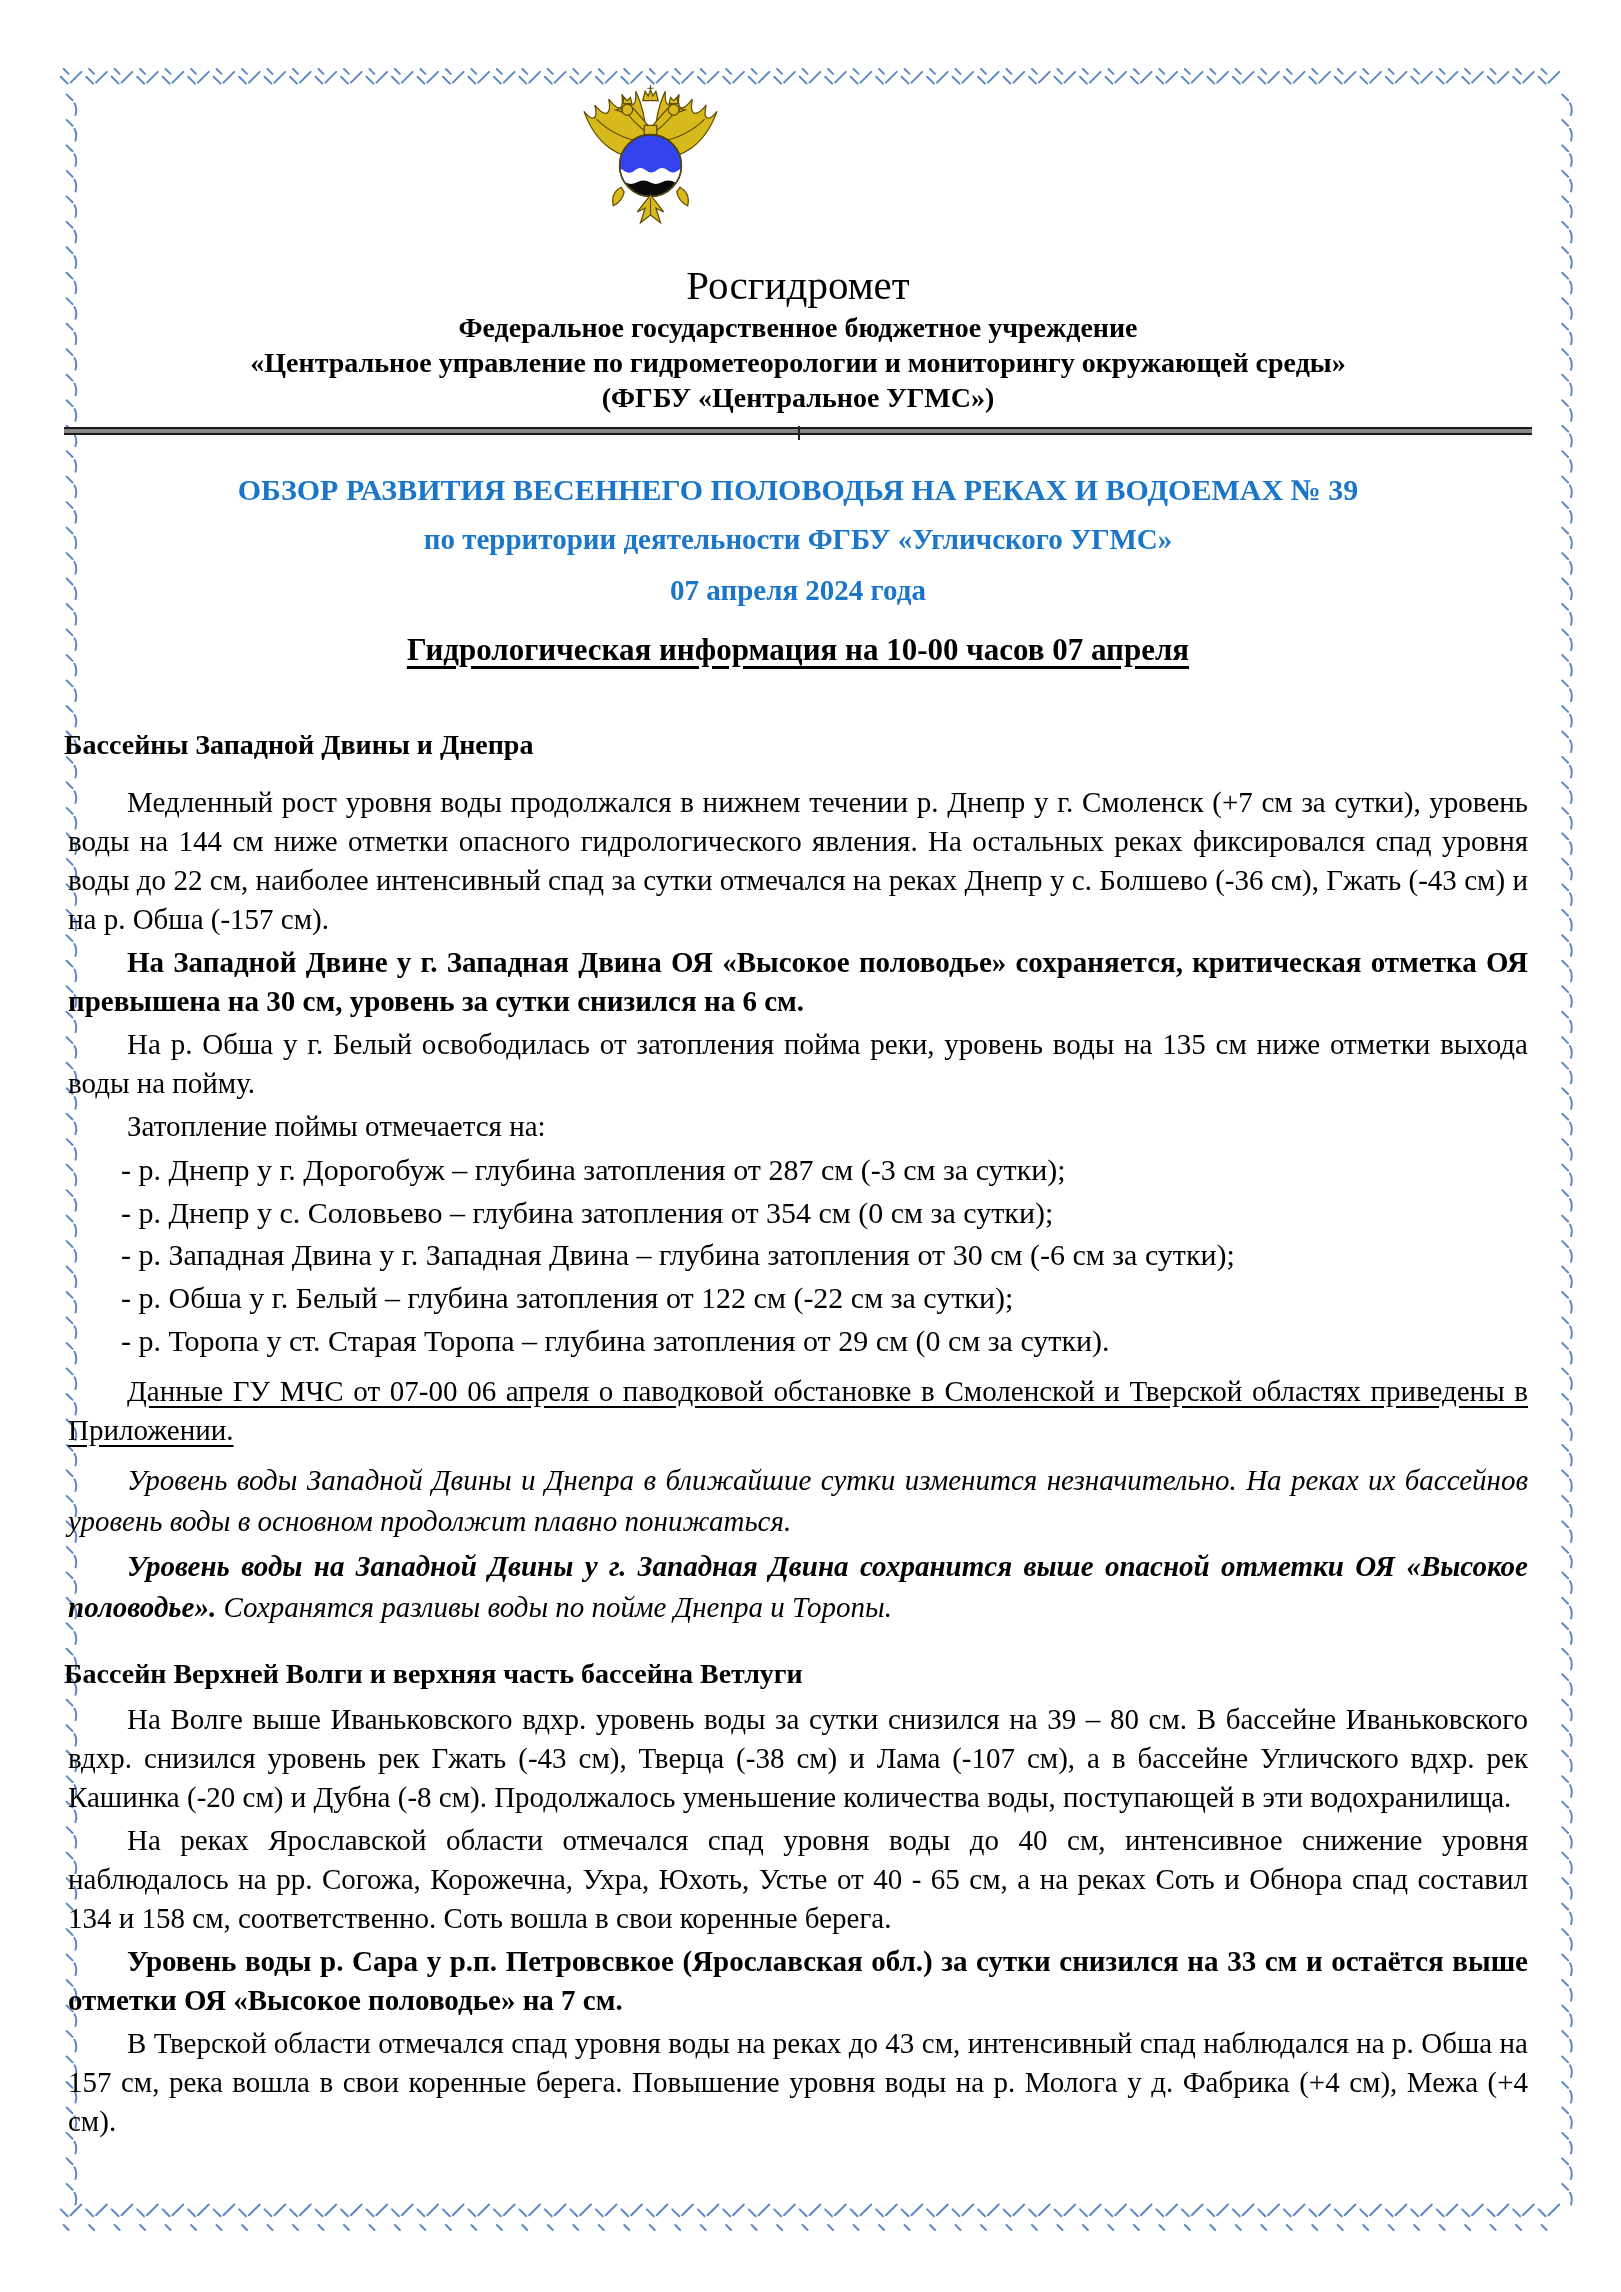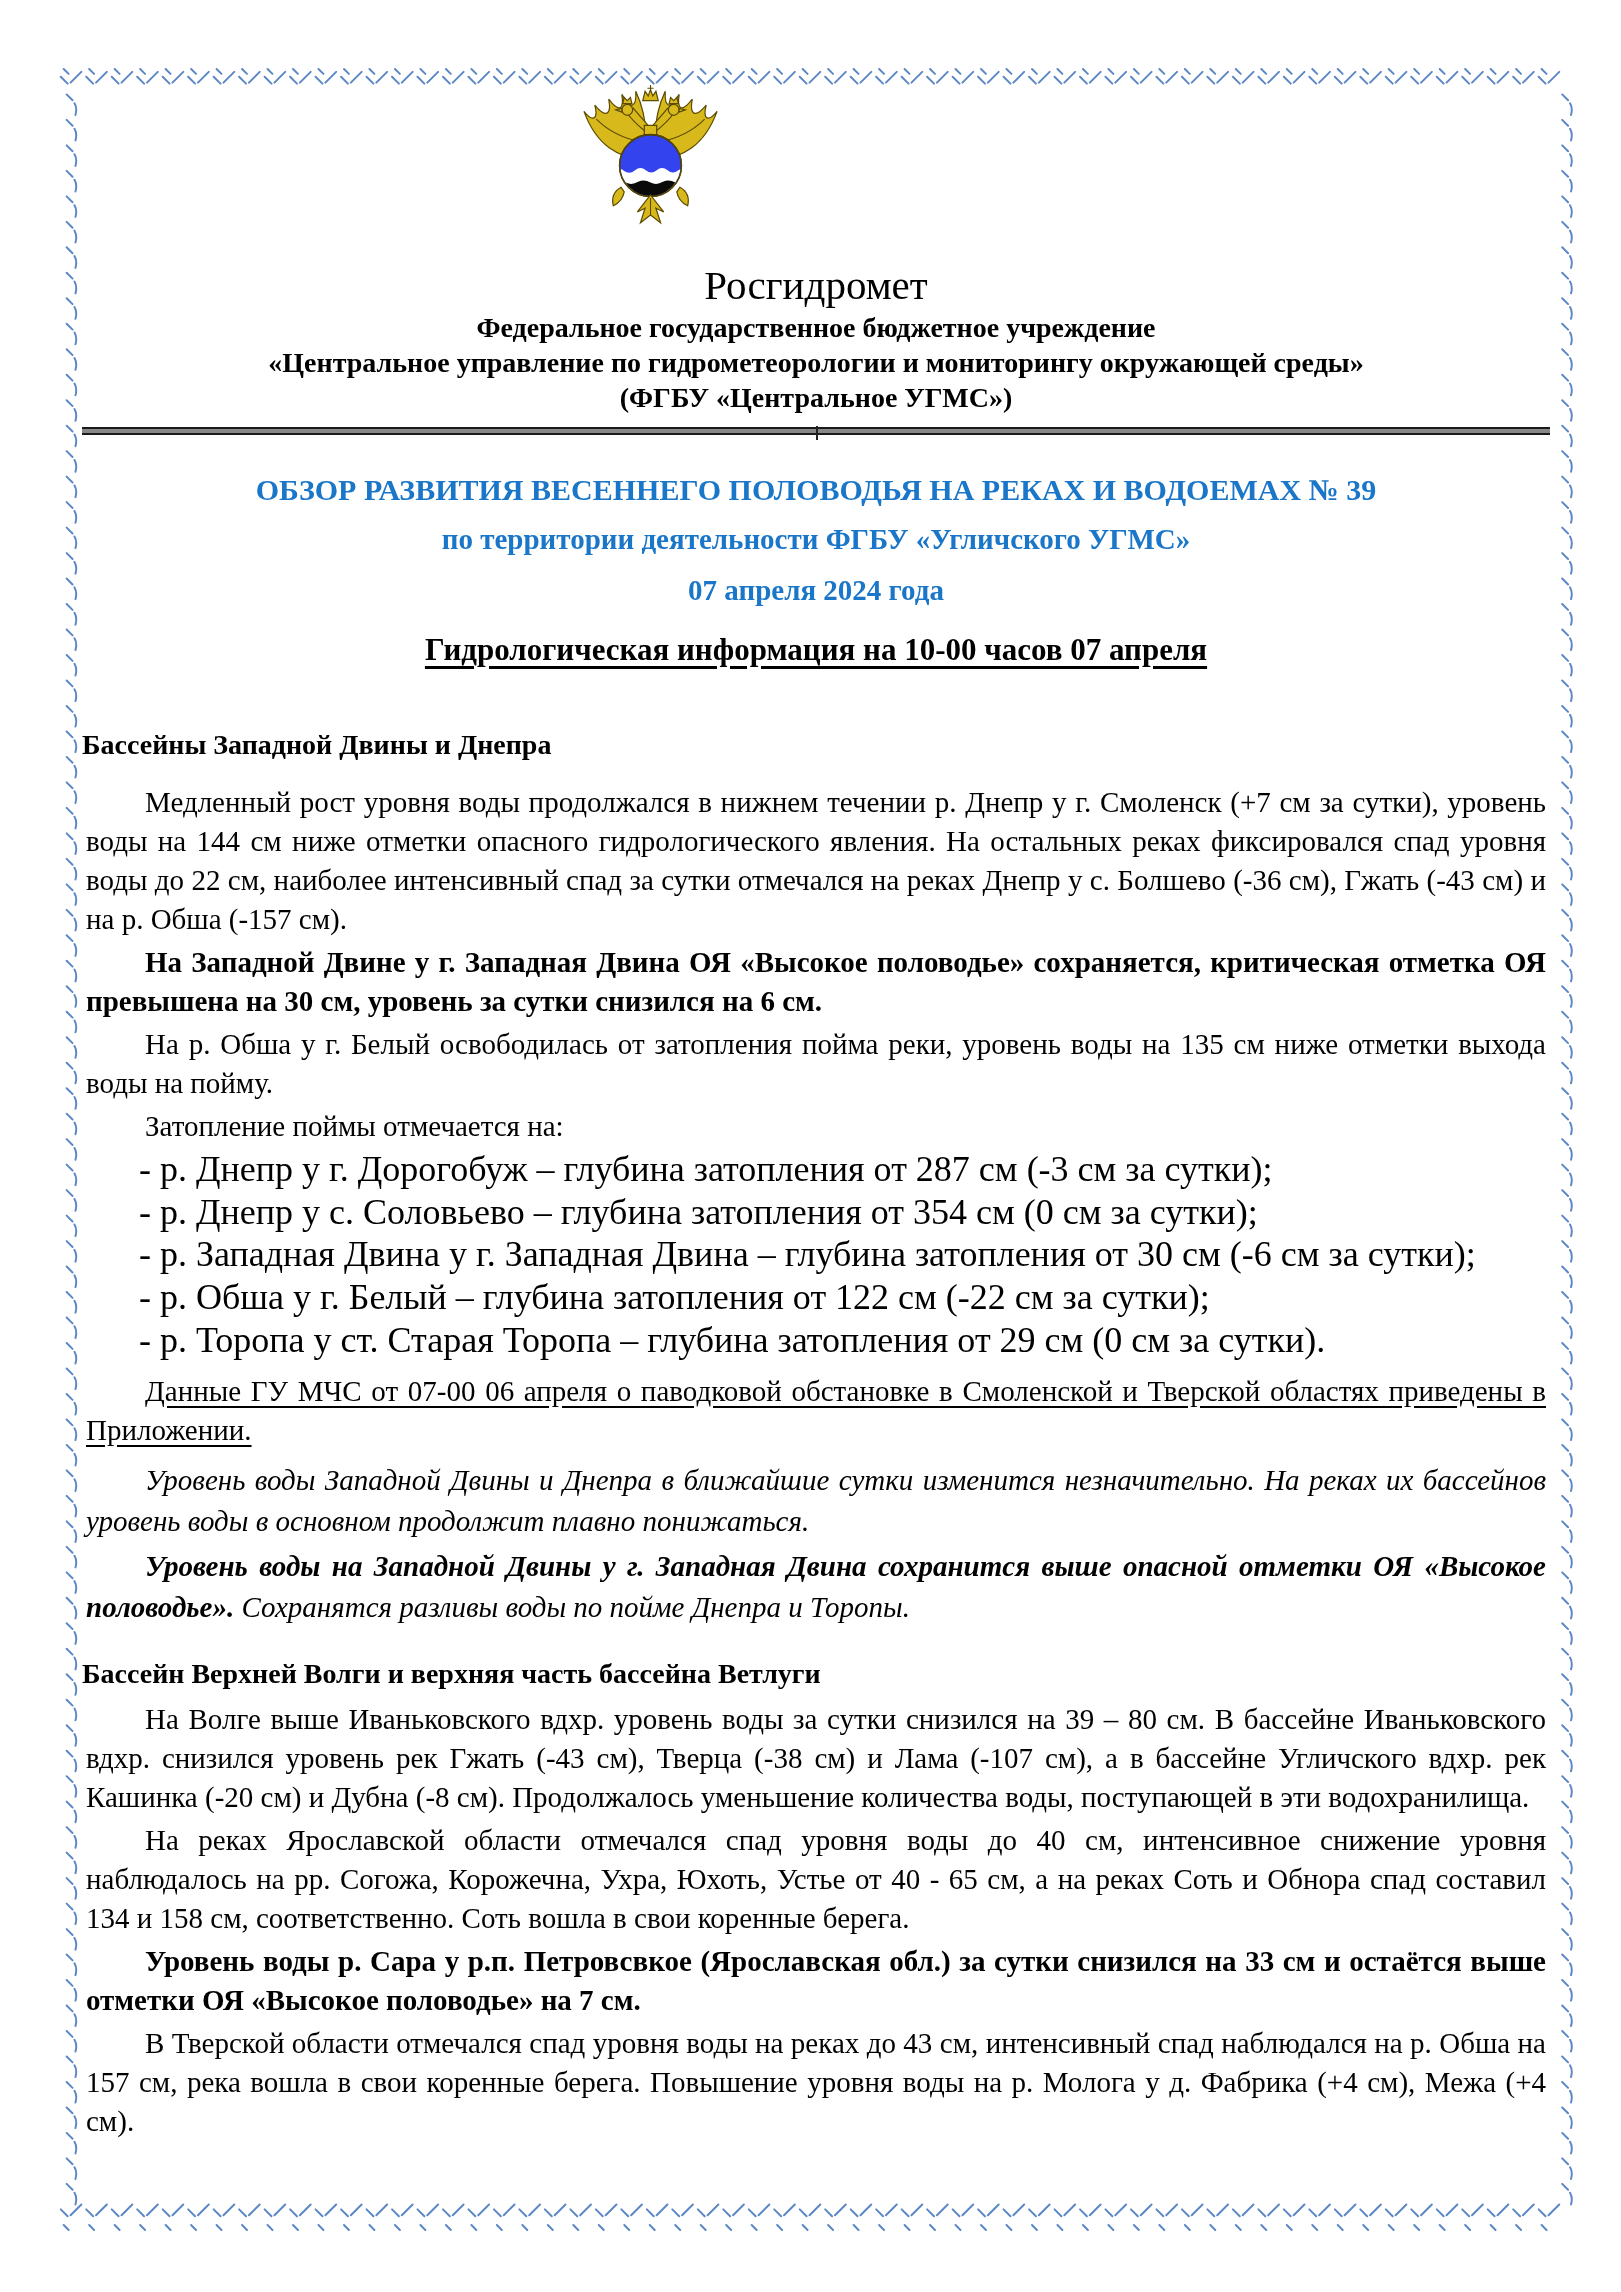--- a/index.html
+++ b/index.html
@@ -6,21 +6,21 @@
   .page{
     position:relative;
     width:1621px;height:2293px;
     background:#ffffff;
     font-family:"Liberation Serif","DejaVu Serif",serif;
     color:#000;
     overflow:hidden;
   }
   .border-svg{position:absolute;left:0;top:0;width:1621px;height:2293px;pointer-events:none;}
   .emblem{position:absolute;left:573px;top:82px;width:155px;height:147px;}
-  .content{position:absolute;left:82px;top:0;width:1468px;}
+  .content{position:absolute;left:64px;top:0;width:1468px;}
   .org-title{
     margin-top:261px;text-align:center;
     font-size:41px;line-height:49px;font-weight:normal;
   }
   .org-line{
     text-align:center;font-weight:bold;
     font-size:28px;line-height:35px;
   }
   .divider{
     margin-top:11.8px;height:3.9px;background:#888;
@@ -51,21 +51,21 @@
   .body-p{
     margin:4px;font-size:29px;line-height:39px;
     text-align:justify;text-indent:59px;
   }
   .body-p.bold{font-weight:bold;}
   .body-p.italic{font-style:italic;line-height:41px;}
   .bold-italic{font-weight:bold;font-style:italic;}
   .underlined-span{text-decoration:underline;text-underline-offset:4.9px;}
   .list-p{
     margin:0 0 3.9px 0;padding-left:57px;
-    font-size:36px;line-height:39px;text-align:left;
+    font-size:30px;line-height:39px;text-align:left;
   }
   .mt-sm{margin-top:11.8px;}
   .mt-md{margin-top:9.8px;}
   
   .em-gold{fill:var(--emblem-gold,#d8b91c);stroke:#5d4c00;stroke-width:1.6;}
   .em-line{fill:none;stroke:#5d4c00;stroke-width:1.4;}
   .em-blue{fill:var(--emblem-blue,#3344ee);stroke:#3a3000;stroke-width:2;}
   .em-white{fill:#ffffff;stroke:none;}
   .em-black{fill:#0a0a0a;stroke:none;}
 </style>

